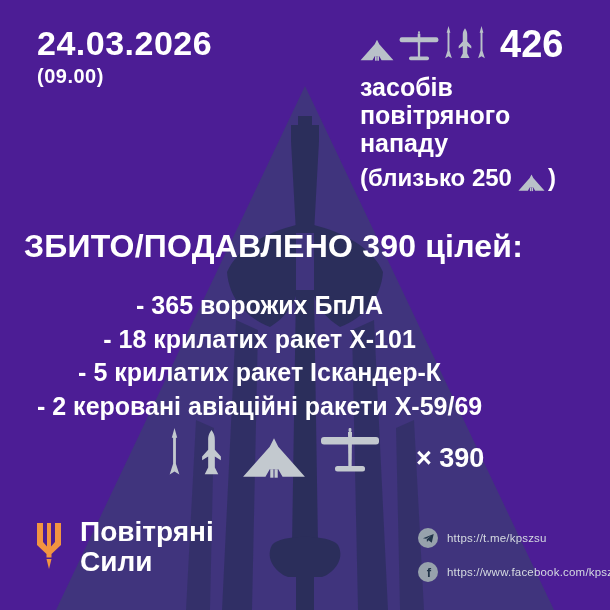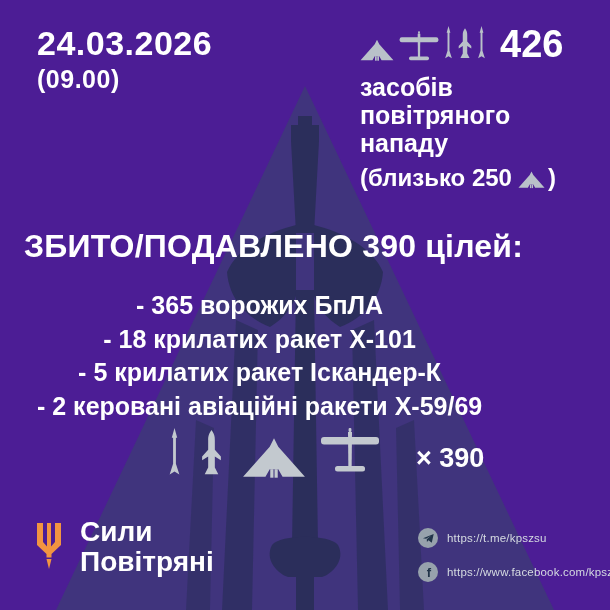--- a/index.html
+++ b/index.html
@@ -9,29 +9,29 @@
     background:#4c1d95;
     overflow:hidden;
     font-family:"Liberation Sans","DejaVu Sans",sans-serif;
     color:#ffffff;
   }
   .watermark{position:absolute;left:0;top:0;width:610px;height:610px;}
 
   
   .date-block{position:absolute;left:37px;top:26px;}
   .date{font-size:34px;font-weight:800;letter-spacing:.5px;line-height:1;}
-  .time{font-size:25px;font-weight:700;margin-top:5px;letter-spacing:.5px;}
+  .time{font-size:20px;font-weight:700;margin-top:5px;letter-spacing:.5px;}
 
   
   .total-block{position:absolute;left:360px;top:24px;width:236px;}
   .total-row{display:flex;align-items:flex-end;gap:5px;height:38px;text-align:right;}
   .total-row .icon{color:#b9c1c9;flex:0 0 auto;}
   .total-count{font-size:38px;font-weight:800;line-height:.92;margin-left:9px;}
   .total-label{margin-top:11px;font-size:25px;font-weight:600;line-height:28px;}
-  .approx-line{margin-top:7px;font-size:24px;font-weight:600;white-space:nowrap;display:flex;align-items:center;}
+  .approx-line{margin-top:7px;font-size:24px;font-weight:600;white-space:nowrap;display:flex;align-items:flex-end;}
   .approx-line .icon{color:#b9c1c9;margin:3px 3px 0 6px;}
 
   
   .headline{position:absolute;left:24px;top:228px;font-size:32px;font-weight:700;letter-spacing:.2px;white-space:nowrap;}
   .loss-list{position:absolute;left:37px;top:289px;font-size:25px;font-weight:700;line-height:33.5px;text-align:center;}
   .loss-item{white-space:nowrap;}
 
   
   .destroyed-row{position:absolute;left:168px;top:422px;height:58px;display:flex;align-items:flex-end;gap:20px;}
   .destroyed-row .icon{color:#c3c9cf;}
@@ -159,22 +159,22 @@
     <svg class="icon plane-offset" width="60" height="46">
         <use href="#sym-plane" fill="currentColor"></use>
       </svg>
     <span class="multiplier">× 390</span>
   </div>
 
   <svg class="trident" width="26" height="46">
       <use href="#sym-trident" fill="currentColor"></use>
     </svg>
   <div class="brand">
+    <div>Повітряні</div>
     <div>Сили</div>
-    <div>Повітряні</div>
   </div>
 
   <div class="social">
     <div class="social-row">
       <span class="social-circle">
         <svg width="13" height="13" viewBox="0 0 20 20">
             <use href="#sym-telegram" fill="#213449"></use>
           </svg>
       </span>
       <span class="social-url">https://t.me/kpszsu</span>

